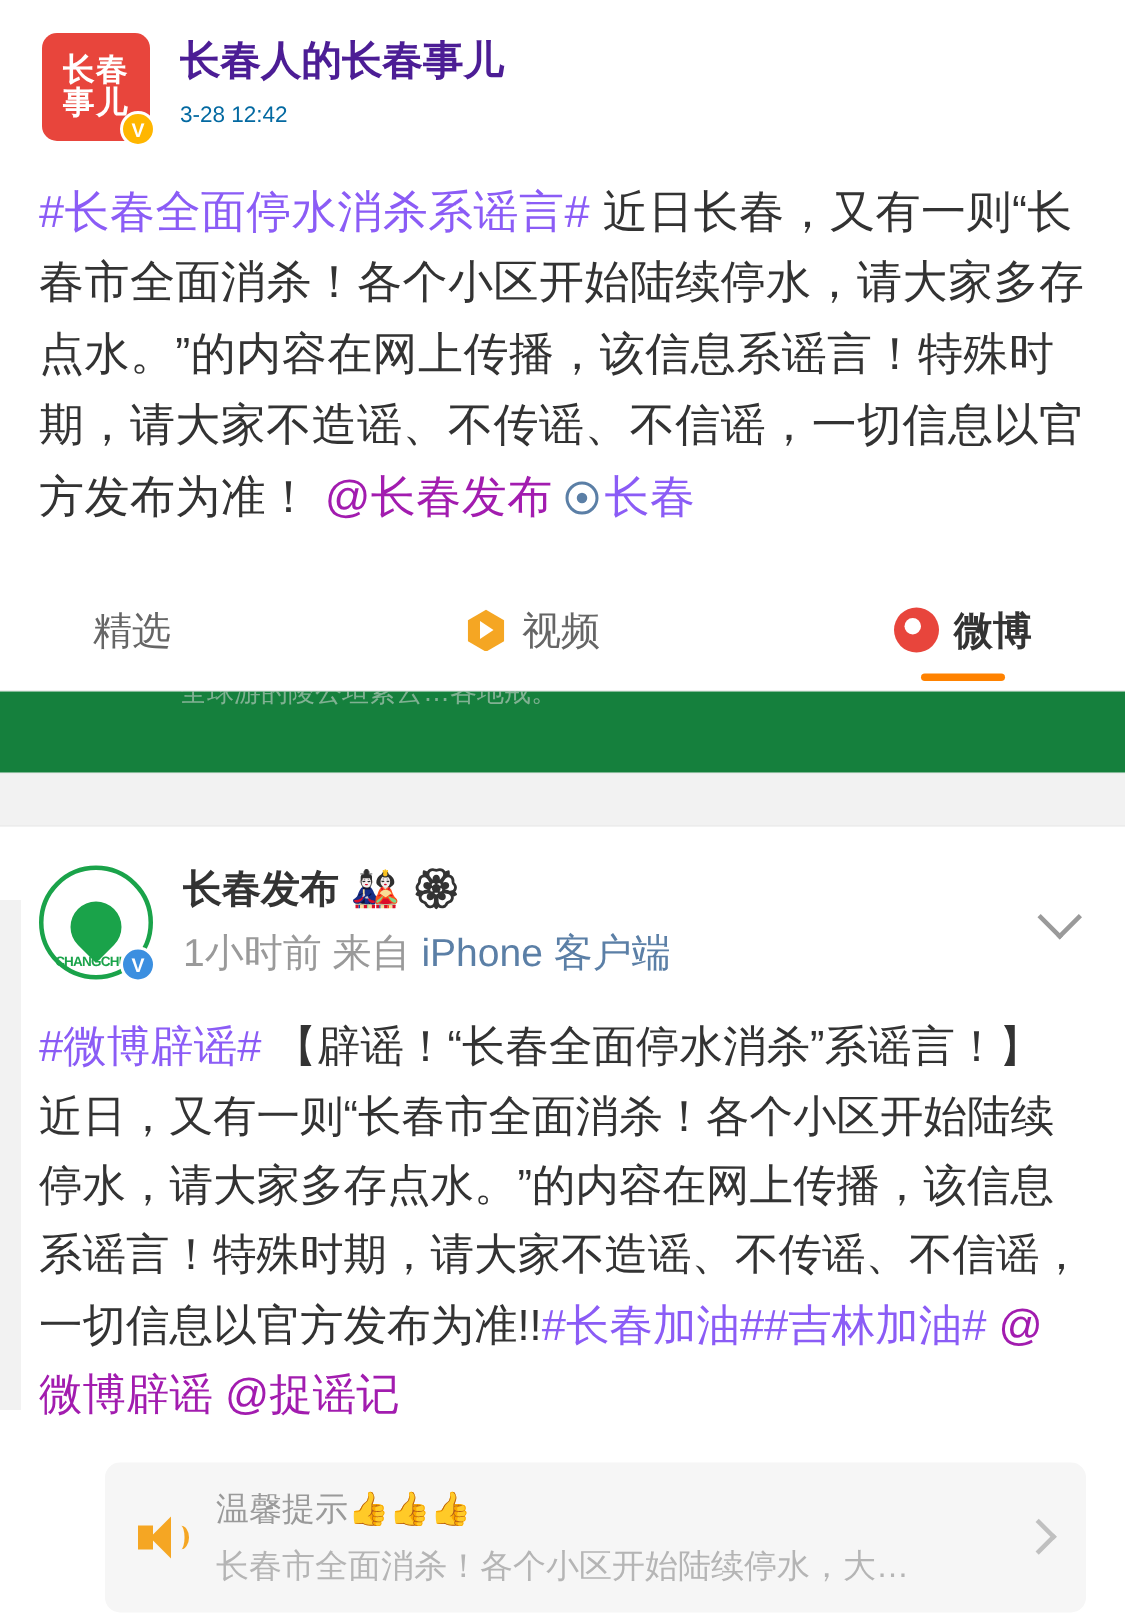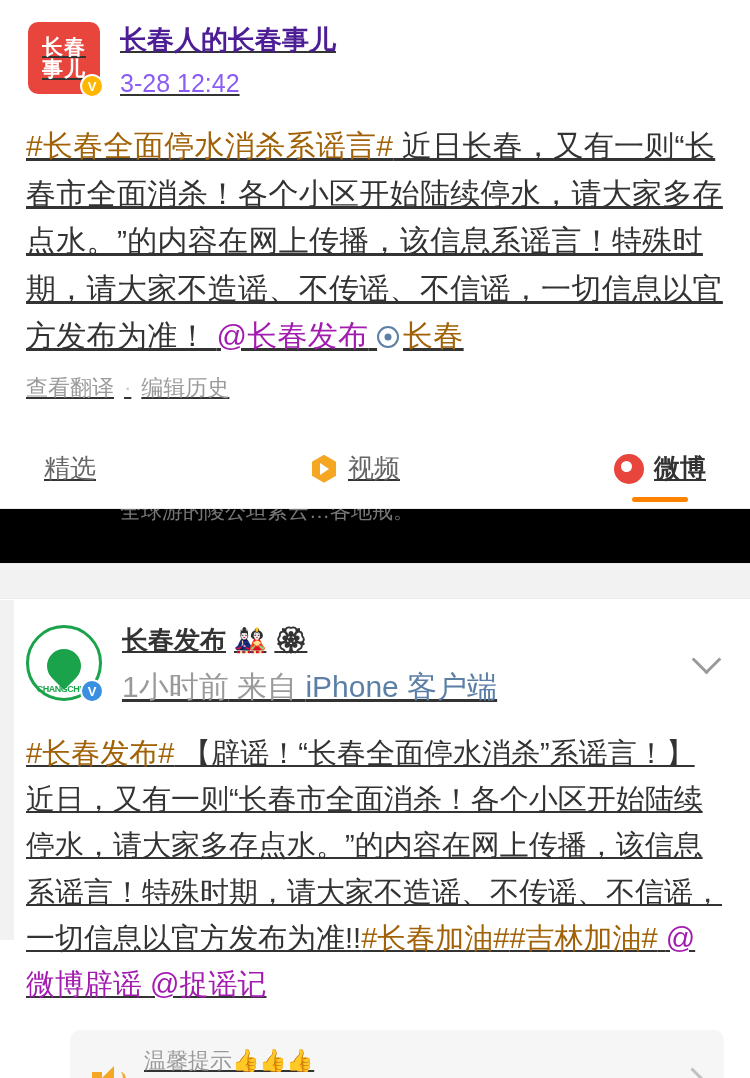--- a/index.html
+++ b/index.html
@@ -12,21 +12,20 @@
     height: 1078px;
     overflow: hidden;
     font-family: "Liberation Sans", "DejaVu Sans", sans-serif;
     color: #333333;
   }
   .page {
     position: relative;
     width: 750px;
     height: 940px;
     background: #ffffff;
-    text-decoration: underline;
   }
 
   
   .post-header {
     display: flex;
     align-items: flex-start;
     padding: 22px 28px 0 28px;
   }
   .avatar-wrap {
     position: relative;
@@ -75,22 +74,22 @@
     padding-top: 2px;
   }
   .author-name {
     font-size: 27px;
     color: #4c1d95;
     font-weight: bold;
     line-height: 1.2;
   }
   .post-time {
     margin-top: 12px;
-    font-size: 25px;
-    color: #8b5cf6;
+    font-size: 15px;
+    color: #0369a1;
     line-height: 1.2;
   }
   .follow-btn {
     flex: 0 0 auto;
     margin-top: 8px;
     border: 1px solid #ff8200;
     color: #ff8200;
     background: #ffffff;
     border-radius: 26px;
     font-size: 23px;
@@ -101,21 +100,21 @@
 
   
   .post-body {
     padding: 24px 26px 0 26px;
     font-size: 30px;
     line-height: 1.58;
     color: #333333;
     letter-spacing: 0.3px;
     word-break: break-all;
   }
-  .link { color: #a16207; }
+  .link { color: #8b5cf6; }
   .at { color: #a21caf; }
   .geo-icon {
     display: inline-block;
     width: 22px;
     height: 22px;
     border: 2px solid #5b7fa6;
     border-radius: 50%;
     position: relative;
     vertical-align: -2px;
     box-sizing: border-box;
@@ -139,21 +138,21 @@
   }
   .meta-row .sep { margin: 0 10px; color: #c8c8c8; }
   .meta-link { color: #9a9a9a; cursor: pointer; }
 
   
   .tabs {
     margin-top: 34px;
     display: flex;
     align-items: center;
     justify-content: space-between;
-    padding: 0 40px;
+    padding: 0 58px;
     border-bottom: 1px solid #ededed;
     position: relative;
   }
   .tab {
     display: flex;
     align-items: center;
     gap: 10px;
     font-size: 26px;
     color: #666666;
     padding: 14px 4px 22px 4px;
@@ -207,25 +206,25 @@
     left: 10px;
     top: 8px;
     border-left: 9px solid #ffffff;
     border-top: 6px solid transparent;
     border-bottom: 6px solid transparent;
   }
 
   
   .ghost-strip {
     height: 54px;
-    background: #000000;
+    background: #15803d;
     overflow: hidden;
     position: relative;
     color: #d9d9d9;
-    font-size: 21px;
+    font-size: 18px;
     padding: 0 26px;
     text-align: right;
   }
   .ghost-strip .ghost-text {
     position: absolute;
     top: -12px;
     left: 120px;
     white-space: nowrap;
     opacity: 0.55;
   }
@@ -309,21 +308,21 @@
     align-items: center;
     gap: 8px;
     font-size: 26px;
     color: #333333;
     font-weight: bold;
     line-height: 1.2;
   }
   .emoji { font-size: 26px; }
   .q-sub {
     margin-top: 10px;
-    font-size: 30px;
+    font-size: 26px;
     color: #9a9a9a;
   }
   .q-sub .src { color: #5b7fa6; }
   .chevron {
     flex: 0 0 auto;
     width: 34px;
     height: 34px;
     position: relative;
     margin-top: 16px;
     cursor: pointer;
@@ -453,23 +452,20 @@
       <div class="author-name">长春人的长春事儿</div>
       <div class="post-time">3-28 12:42</div>
     </div>
   </div>
 
   <div class="post-body">
     <span class="link">#长春全面停水消杀系谣言#</span><span> 近日长春，又有一则“长春市全面消杀！各个小区开始陆续停水，请大家多存点水。”的内容在网上传播，该信息系谣言！特殊时期，请大家不造谣、不传谣、不信谣，一切信息以官方发布为准！ </span><span class="at">@长春发布</span>
     <span class="geo-icon"></span><span class="link">长春</span>
   </div>
 
-  <div class="meta-row">
-    <span class="meta-link">查看翻译</span><span class="sep">·</span><span class="meta-link">编辑历史</span>
-  </div>
 
   <div class="tabs">
     <div class="tab">
       <span>精选</span>
     </div>
     <div class="tab">
       <span class="video-hex"></span>
       <span>视频</span>
     </div>
     <div class="tab active">
@@ -502,21 +498,21 @@
         <div class="q-sub">
           <span>1小时前</span>
           <span>来自</span>
           <span class="src">iPhone 客户端</span>
         </div>
       </div>
       <div class="chevron"></div>
     </div>
 
     <div class="q-body">
-      <span class="link">#长春发布#</span><span> 【辟谣！“长春全面停水消杀”系谣言！】 近日，又有一则“长春市全面消杀！各个小区开始陆续停水，请大家多存点水。”的内容在网上传播，该信息系谣言！特殊时期，请大家不造谣、不传谣、不信谣，一切信息以官方发布为准!!</span><span class="link">#长春加油#</span><span class="link">#吉林加油#</span> <span class="at">@微博辟谣</span> <span class="at">@捉谣记</span>
+      <span class="link">#微博辟谣#</span><span> 【辟谣！“长春全面停水消杀”系谣言！】 近日，又有一则“长春市全面消杀！各个小区开始陆续停水，请大家多存点水。”的内容在网上传播，该信息系谣言！特殊时期，请大家不造谣、不传谣、不信谣，一切信息以官方发布为准!!</span><span class="link">#长春加油#</span><span class="link">#吉林加油#</span> <span class="at">@微博辟谣</span> <span class="at">@捉谣记</span>
     </div>
   </div>
 
   <div class="audio-card">
     <div class="speaker">
       <div class="body"></div>
       <div class="cone"></div>
       <div class="wave"></div>
     </div>
     <div class="audio-texts">

